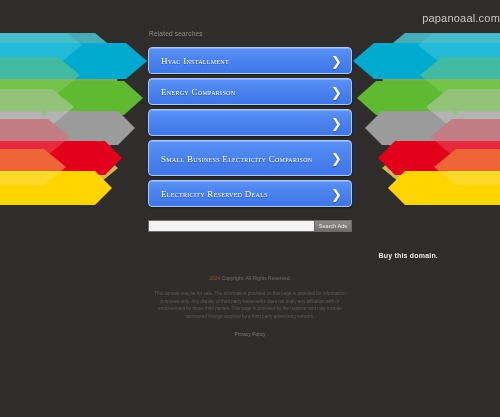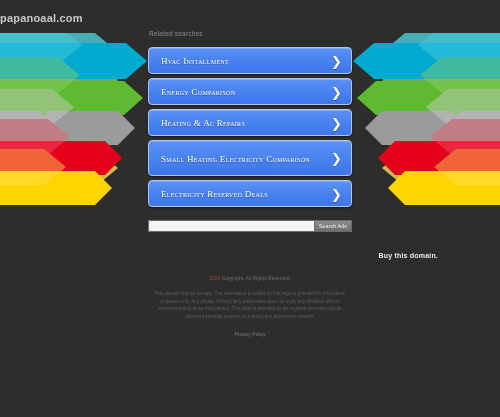--- a/index.html
+++ b/index.html
@@ -31,25 +31,24 @@
   }
   .deco.left  { left: 0; }
   .deco.right { right: 0; transform: scaleX(-1); }
 
   
   .domain-title {
     position: absolute;
     top: 12px;
     left: 0;
     width: 500px;
-    text-align: left;
+    text-align: right;
     font-size: 11px;
     letter-spacing: .2px;
     color: #c9c8c7;
-    font-weight: bold;
   }
   .related-label {
     position: absolute;
     top: 30px;
     left: 149px;
     font-size: 6.5px;
     color: #8e8d8c;
     letter-spacing: .2px;
   }
 
@@ -255,26 +254,25 @@
       <span class="label">Hvac Installment</span>
       <span class="chev">❯</span>
     </div>
 
     <div class="ad-btn">
       <span class="label">Energy Comparison</span>
       <span class="chev">❯</span>
     </div>
 
     <div class="ad-btn">
-      <span class="label">Heating &amp; Ac Repairs</span>
       <span class="chev">❯</span>
     </div>
 
     <div class="ad-btn tall">
-      <span class="label">Small Heating Electricity Comparison</span>
+      <span class="label">Small Business Electricity Comparison</span>
       <span class="chev">❯</span>
     </div>
 
     <div class="ad-btn">
       <span class="label">Electricity Reserved Deals</span>
       <span class="chev">❯</span>
     </div>
 
   </div>
 

